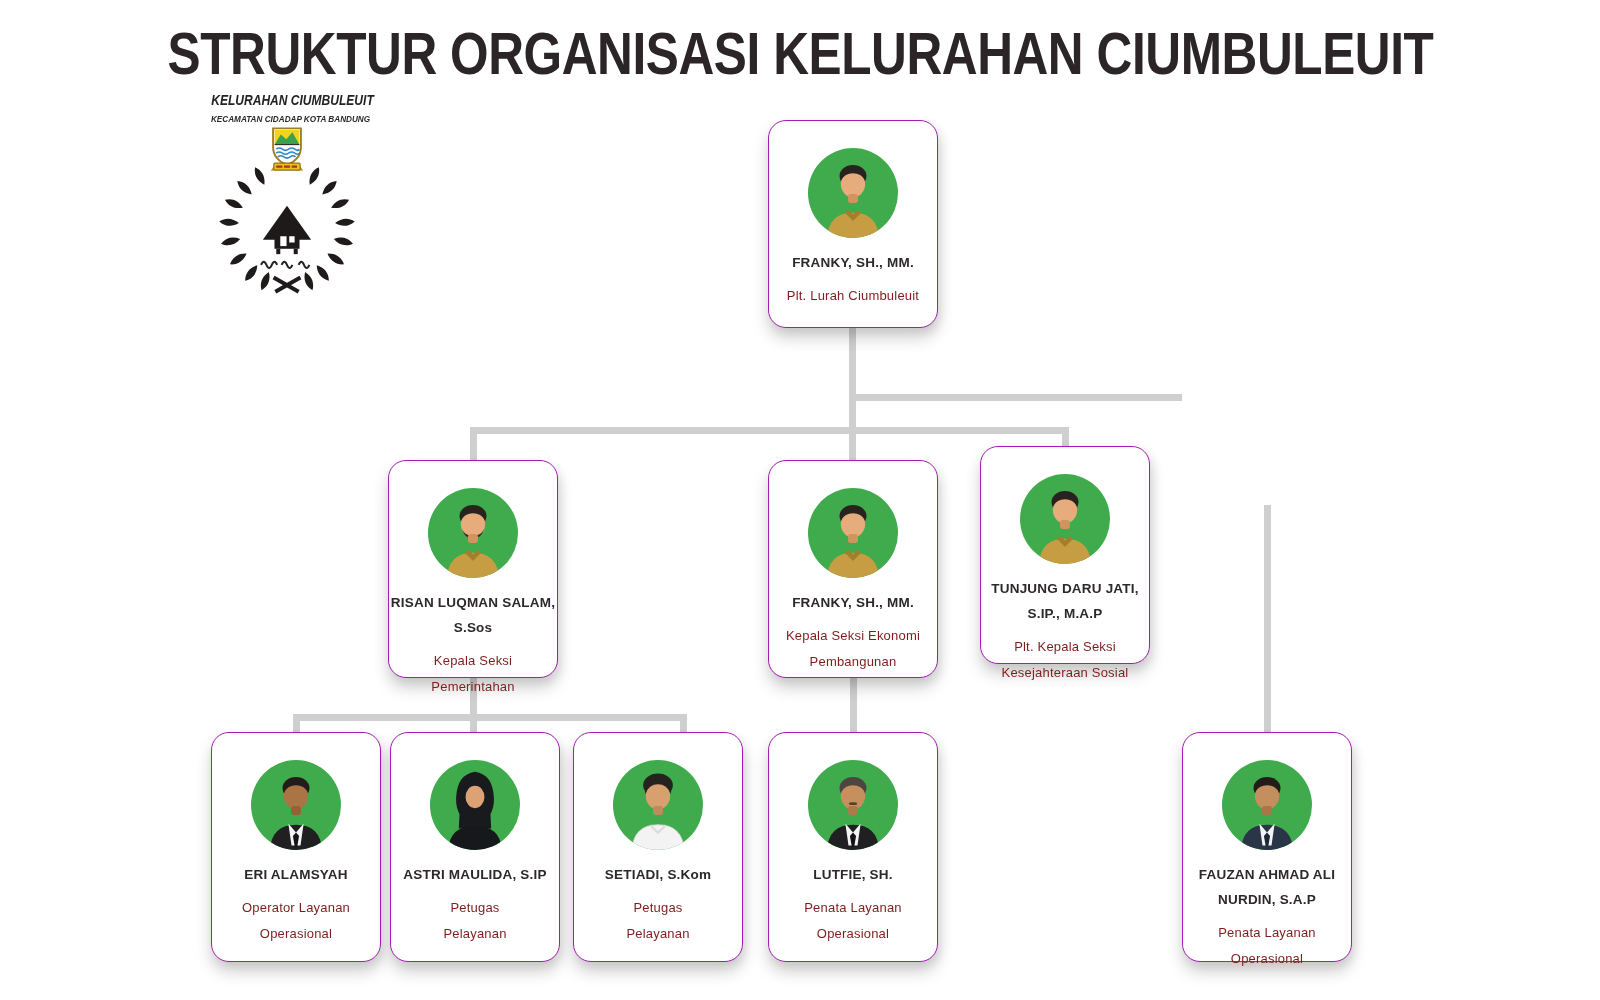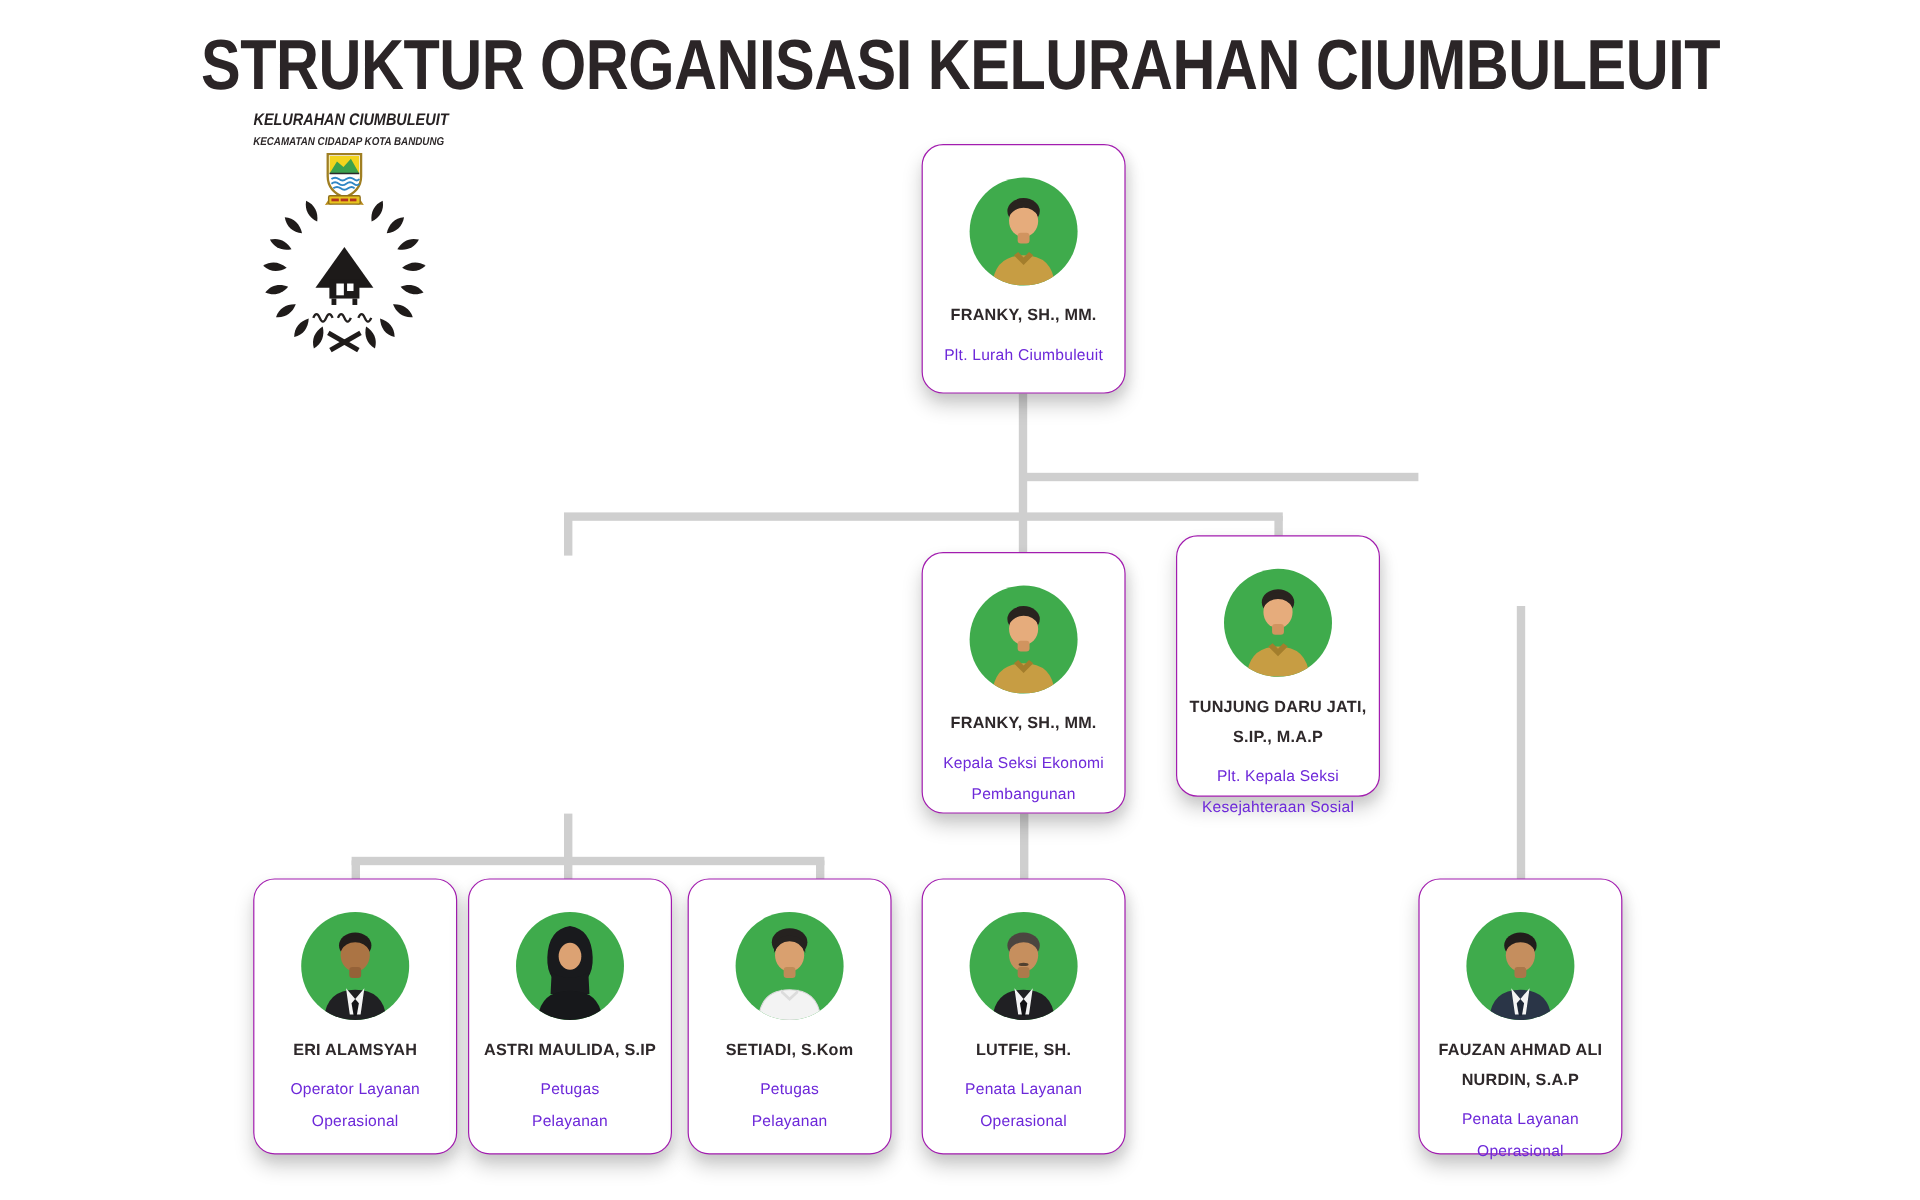--- a/index.html
+++ b/index.html
@@ -31,21 +31,21 @@
         border-radius:18px;box-sizing:border-box;
         box-shadow:0 10px 16px rgba(0,0,0,.18),3px 4px 10px rgba(0,0,0,.07);
         display:flex;flex-direction:column;align-items:center;
         padding-top:27px;text-align:center;z-index:3;}
   .avatar{width:90px;height:90px;border-radius:50%;overflow:hidden;
           background:#3fab4c;flex:none;}
   .avatar svg{width:90px;height:90px;display:block;}
   .name{margin-top:13px;font-size:13.5px;font-weight:800;color:#2e282a;
         line-height:1.85;letter-spacing:.2px;}
   .name div{white-space:nowrap;}
-  .role{margin-top:7px;font-size:13px;color:#6d28d9;line-height:2.0;
+  .role{margin-top:7px;font-size:13px;color:#7f1d1d;line-height:2.0;
         letter-spacing:.2px;}
   .role div{white-space:nowrap;}
 
   
   .av-uniform{--hair:#29231f;--skin:#e6ac7c;--skin-sh:#d1945f;--shirt:#c79d43;--shirt-dk:#a37e2c;}
   .av-beard{--beard:#33281f;}
   .av-suit{--hair:#221d1b;--skin:#c08a58;--skin-sh:#a87648;--shirt:#202023;--shirt-dk:#131316;}
   .av-skin-dark{--skin:#ab7444;--skin-sh:#956238;}
   .av-older{--hair:#4c4540;--mst:#51402f;--skin:#c68f5e;--skin-sh:#ad7a4b;}
   .av-navy{--shirt:#2a3547;--shirt-dk:#1d2636;--skin:#c58e5e;--skin-sh:#aa7649;}
@@ -184,20 +184,35 @@
       <div>FRANKY, SH., MM.</div>
       <div></div>
     </div>
     <div class="role">
       <div>Plt. Lurah Ciumbuleuit</div>
       <div></div>
     </div>
   </div>
 
 
+  <div class="card" style="left:388px;top:460px;height:218px">
+    <div class="avatar av-uniform av-beard">
+        <svg>
+          <use href="#sym-uniform"></use>
+        </svg>
+      </div>
+    <div class="name">
+      <div>RISAN LUQMAN SALAM,</div>
+      <div>S.Sos</div>
+    </div>
+    <div class="role">
+      <div>Kepala Seksi</div>
+      <div>Pemerintahan</div>
+    </div>
+  </div>
 
   <div class="card" style="left:768px;top:460px;height:218px">
     <div class="avatar av-uniform">
         <svg>
           <use href="#sym-uniform"></use>
         </svg>
       </div>
     <div class="name">
       <div>FRANKY, SH., MM.</div>
       <div></div>

